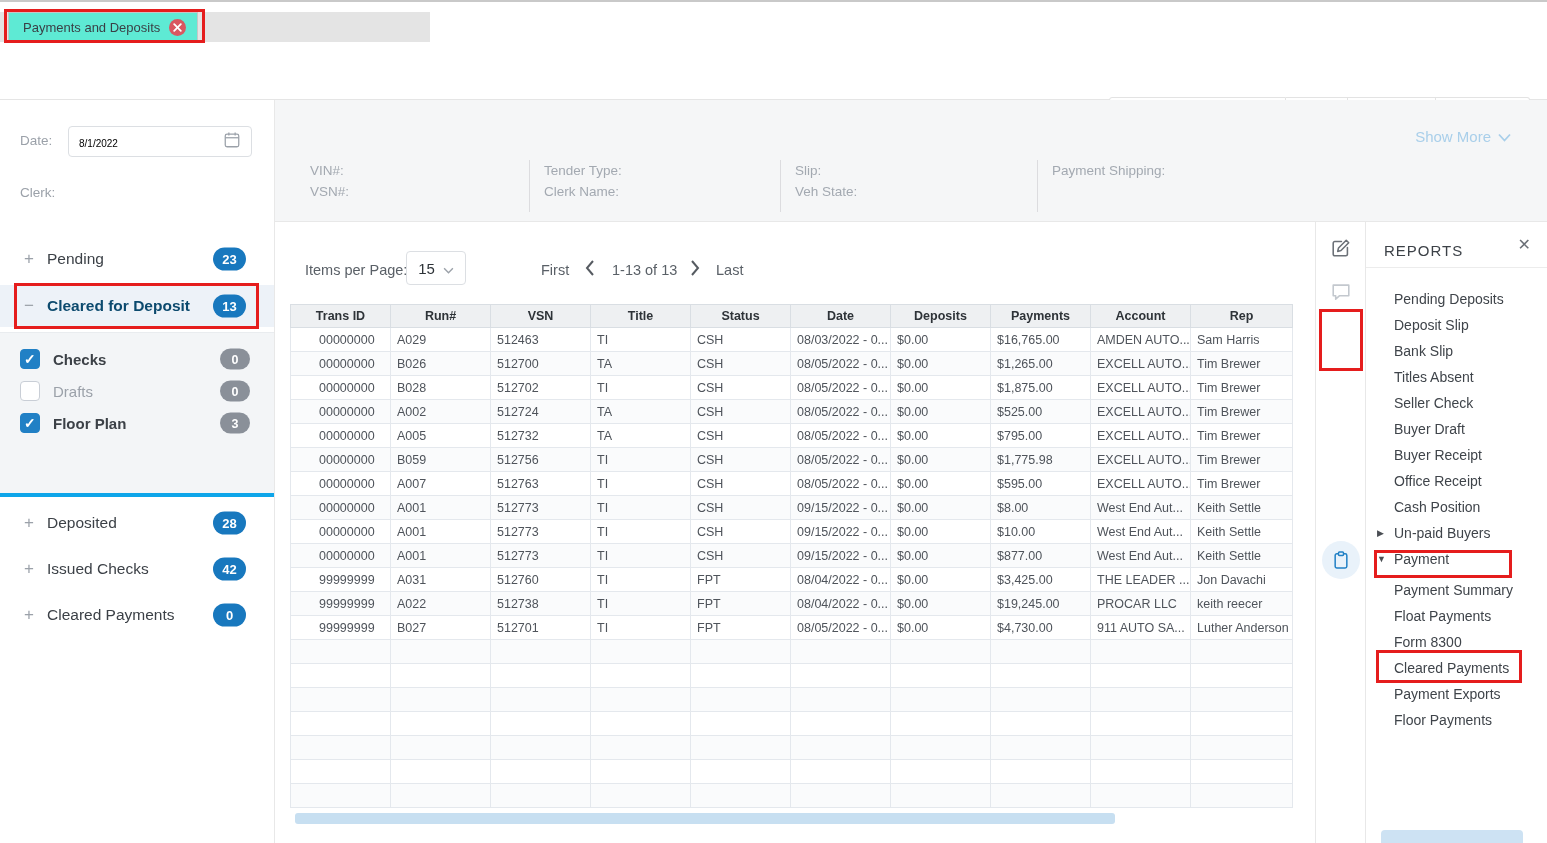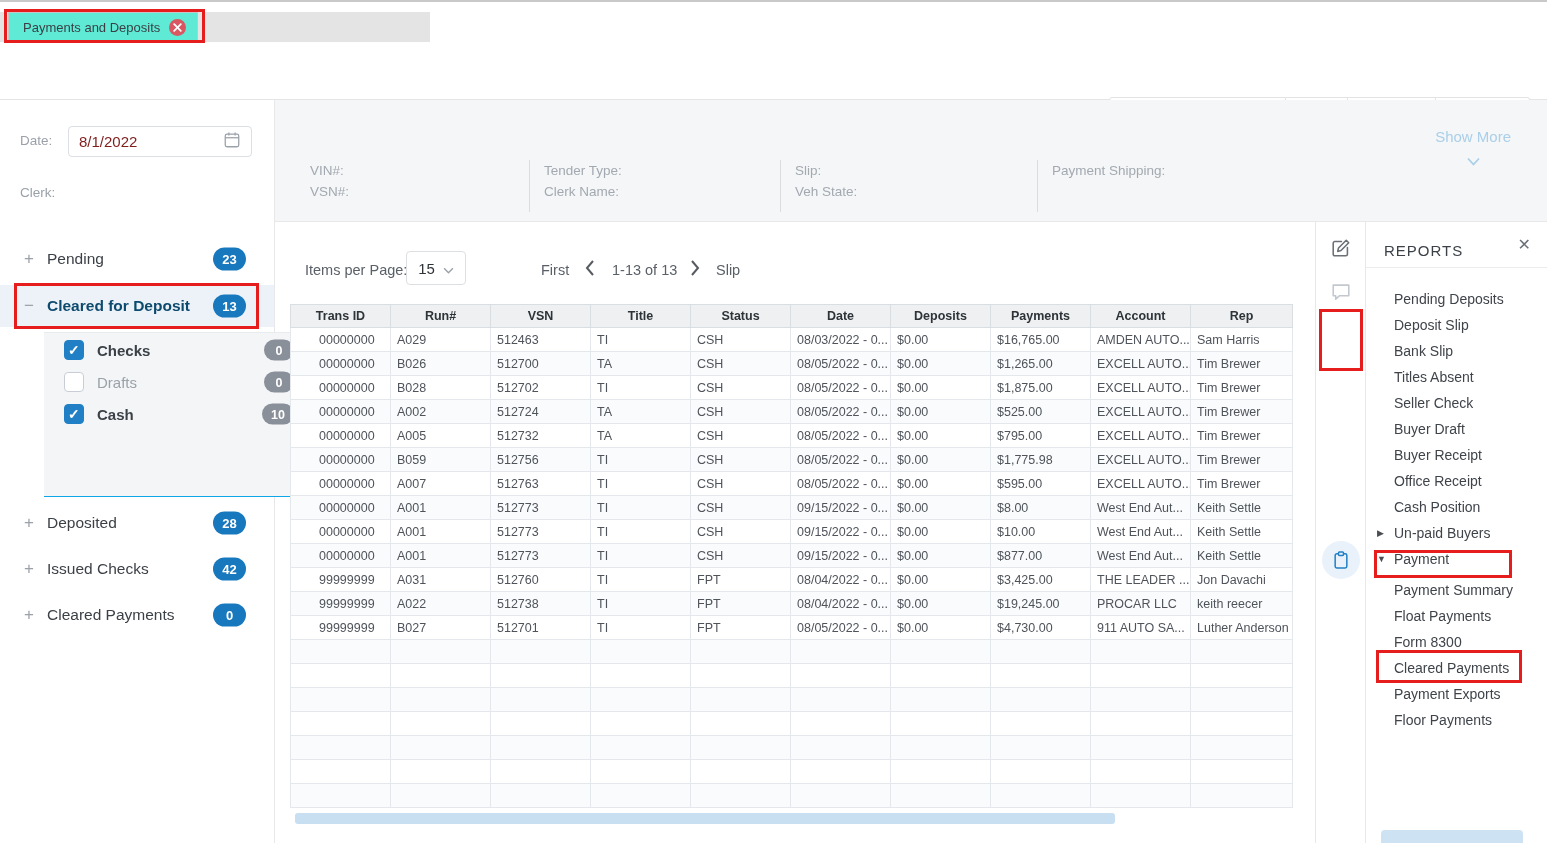--- a/index.html
+++ b/index.html
@@ -27,44 +27,44 @@
   .search-btn { border:1px solid #e3e3e3; border-left:none; background:#fff; color:#a0c9e8; font-size:15px; padding:0 15px;
                 font-family:"Liberation Sans", sans-serif; cursor:pointer; }
   .search-btn:last-child { border-radius:0 3px 3px 0; }
 
   
   .sidebar { position:absolute; left:0; top:100px; width:275px; height:743px; background:#fff; border-right:1px solid #e8e8e8; }
   .field-label { position:absolute; left:20px; color:#9ba1a9; font-size:13.5px; }
   .field-box { position:absolute; left:68px; width:184px; height:31px; border:1px solid #dcdfe3; border-radius:4px; background:#fff;
                display:flex; align-items:center; padding:0 10px; font-size:15px; color:#3c4147; }
   .field-box .grow { flex:1; }
-  .field-box input { border:none; outline:none; width:100%; font-size:15px; color:#7f1d1d; font-family:"Liberation Sans", sans-serif; }
+  .field-box input { border:none; outline:none; width:100%; font-size:10px; color:#000000; font-family:"Liberation Sans", sans-serif; }
   .nav-top { position:absolute; top:140px; left:0; width:274px; }
   .nav-bottom { position:absolute; top:405px; left:0; width:274px; }
   .nav-row { position:relative; width:100%; height:38px; display:flex; align-items:center; padding-left:24px; cursor:pointer; }
   .nav-bottom .nav-row { height:36px; margin-bottom:10px; }
   .nav-prefix { color:#9ba1a9; font-size:17px; width:23px; }
   .nav-label { font-size:15.5px; color:#3c4147; }
   .nav-row.selected { background:#edf2f8; height:42px; margin-top:7px; }
   .nav-row.selected .nav-label { color:#0c4a6e; font-weight:bold; }
   .badge { position:absolute; right:28px; top:50%; transform:translateY(-50%); min-width:33px; height:23px; border-radius:12px;
            background:#1878be; color:#fff; font-size:13px; font-weight:bold; display:flex; align-items:center; justify-content:center; padding:0 9px; }
   .badge.gray { background:#8a9099; right:24px; min-width:30px; height:21px; font-size:12.5px; }
   .chk-section { position:absolute; left:0; top:232px; width:274px; height:165px; background:#f3f5f7;
-                 border-top:1px solid #e9ecef; border-bottom:1px solid #0ea5e9; padding-top:1px;margin-left:44px; }
+                 border-top:1px solid #e9ecef; border-bottom:4px solid #0ea5e9; padding-top:10px; }
   .chk-row { position:relative; display:flex; align-items:center; height:32px; padding-left:20px; cursor:pointer; }
   .chk-box { width:20px; height:20px; border-radius:4px; border:1px solid #c9ced6; background:#fff; margin-right:13px; position:relative; cursor:pointer; flex:0 0 20px; }
   .chk-box.checked { background:#2180c5; border-color:#2180c5; }
   .chk-box.checked::after { content:"✓"; position:absolute; left:3px; top:1px; color:#fff; font-size:14px; font-weight:bold; }
   .chk-label { font-size:15px; font-weight:bold; color:#3c4147; }
   .chk-row.unchecked .chk-label { color:#9ba1a9; font-weight:normal; }
 
   
   .detail-panel { position:absolute; left:275px; top:100px; width:1272px; height:122px; background:#f5f6f7; border-bottom:1px solid #e8e8e8; }
-  .show-more { position:absolute; right:36px; top:28px; color:#a9cfea; font-size:15px; display:flex; align-items:center; gap:7px; cursor:pointer;flex-direction:column; }
+  .show-more { position:absolute; right:36px; top:28px; color:#a9cfea; font-size:15px; display:flex; align-items:center; gap:7px; cursor:pointer; }
   .fgroup { position:absolute; top:60px; height:52px; font-size:13.5px; color:#a3a9b1; line-height:21px; }
   .fgroup.sep { border-left:1px solid #dcdcdf; padding-left:14px; }
 
   
   .pg { position:absolute; font-size:14.5px; color:#5a6067; }
   .pp-box { position:absolute; left:406px; top:251px; width:60px; height:34px; border:1px solid #dcdfe3; border-radius:4px; background:#fff;
             display:flex; align-items:center; justify-content:center; gap:8px; font-size:15px; color:#2e3338; cursor:pointer; }
   .pg-chev { position:absolute; top:260px; cursor:pointer; }
 
   
@@ -175,22 +175,22 @@
           <span class="chk-label">Checks</span>
           <span class="badge gray">0</span>
         </div>
         <div class="chk-row unchecked">
           <span class="chk-box"></span>
           <span class="chk-label">Drafts</span>
           <span class="badge gray">0</span>
         </div>
         <div class="chk-row">
           <span class="chk-box checked"></span>
-          <span class="chk-label">Cash</span>
-          <span class="badge gray">10</span>
+          <span class="chk-label">Floor Plan</span>
+          <span class="badge gray">3</span>
         </div>
       </div>
     <div class="nav-bottom">
         <div class="nav-row">
           <span class="nav-prefix">+</span>
           <span class="nav-label">Deposited</span>
           <span class="badge">28</span>
         </div>
         <div class="nav-row">
           <span class="nav-prefix">+</span>
@@ -237,21 +237,21 @@
         </svg></span>
   </div>
   <span class="pg" style="left:541px; top:262px">First</span>
   <span class="pg-chev" style="left:585px"><svg width="10" height="16" viewBox="0 0 10 16" fill="none" stroke="#565b61" stroke-width="2">
         <polyline points="8,1 2,8 8,15"></polyline>
       </svg></span>
   <span class="pg" style="left:612px; top:262px">1-13 of 13</span>
   <span class="pg-chev" style="left:690px"><svg width="10" height="16" viewBox="0 0 10 16" fill="none" stroke="#565b61" stroke-width="2">
         <polyline points="2,1 8,8 2,15"></polyline>
       </svg></span>
-  <span class="pg" style="left:716px; top:262px">Slip</span>
+  <span class="pg" style="left:716px; top:262px">Last</span>
 
   <table class="grid">
     <colgroup>
         <col style="width: 100px;">
         <col style="width: 100px;">
         <col style="width: 100px;">
         <col style="width: 100px;">
         <col style="width: 100px;">
         <col style="width: 100px;">
         <col style="width: 100px;">

